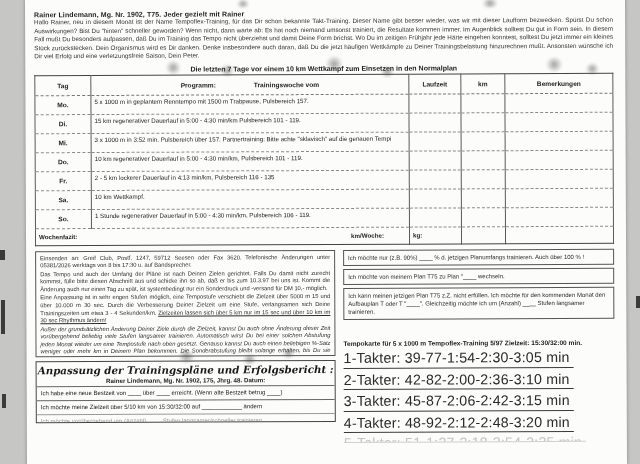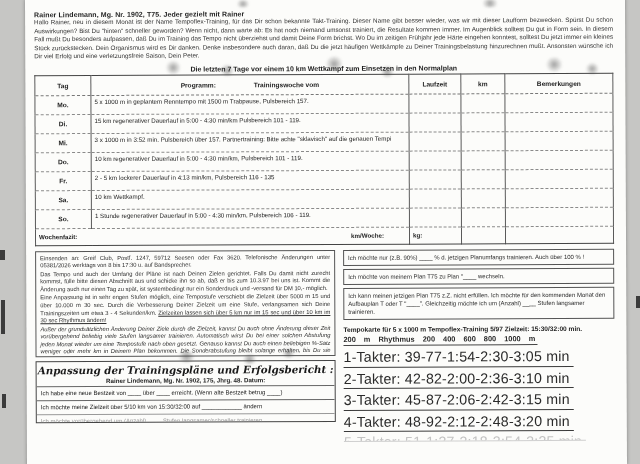--- a/index.html
+++ b/index.html
@@ -41,21 +41,21 @@
 
   .form-box { border:1px solid #444; margin-top:4px; height:62px; overflow:hidden; background:#fcfcfa; }
   .form-title { font-family:"DejaVu Serif", serif; font-style:italic; font-weight:bold; font-size:10.3px; text-align:center; padding-top:2px; color:#1a1a1a; white-space:nowrap; }
   .form-sub { text-align:center; font-weight:bold; font-size:6.2px; padding:1px 0 2px; color:#222; }
   .form-row { border-top:1px solid #666; font-size:6px; padding:3px 4px 2px; height:14px; white-space:nowrap; overflow:hidden; }
   .form-row.faded { color:#9a9a9a; border-top-color:#999; }
 
   .r-box { border:1px solid #555; font-size:6px; line-height:1.35; padding:3px 4px; margin-bottom:3px; color:#2c2c2c; }
   .r-box.tall { min-height:26px; }
 
-  .tempo { margin-top:6px; }
+  .tempo { margin-top:20px; }
   .tempo-title { font-size:6.6px; font-weight:bold; color:#1c1c1c; white-space:nowrap; }
   .tempo-head { font-size:7.4px; font-weight:bold; color:#2a2a2a; border-bottom:1px solid #444; width:fit-content; padding:1px 2px 1px 0; word-spacing:6px; margin-top:1px; }
   .takter { font-size:14.2px; color:#2a2a2a; border-bottom:1.4px solid #3a3a3a; width:fit-content; line-height:1.3; letter-spacing:.2px; padding-right:4px; margin-top:2px; }
   .takter.faded { color:#c3c3c3; border-bottom-color:#cfcfcf; height:9px; overflow:hidden; margin-top:1px; }
 
   
   .smudge { position:absolute; border-radius:50%; background:radial-gradient(circle, rgba(70,70,70,.5), rgba(120,120,120,0) 72%); filter:blur(1px); pointer-events:none; }
   .edge-mark { position:absolute; background:#3b3b3b; pointer-events:none; }
 </style>
 </head>
@@ -177,21 +177,20 @@
       </div>
     </div>
 
     <div class="right-col">
       <div class="r-box">Ich möchte nur (z.B. 90%) ____ % d. jetzigen Planumfangs trainieren. Auch über 100 % !</div>
       <div class="r-box">Ich möchte von meinem Plan T75 zu Plan "____ wechseln.</div>
       <div class="r-box tall">Ich kann meinen jetzigen Plan T75 z.Z. nicht erfüllen. Ich möchte für den kommenden Monat den Aufbauplan T oder T "____". Gleichzeitig möchte ich um (Anzahl) ____ Stufen langsamer trainieren.</div>
 
       <div class="tempo">
         <div class="tempo-title">Tempokarte für 5 x 1000 m Tempoflex-Training 5/97 Zielzeit: 15:30/32:00 min.</div>
-        <div class="tempo-head">200 m Rhythmus 200 400 600 800 1000 m</div>
         <div class="takter">1-Takter: 39-77-1:54-2:30-3:05 min</div>
         <div class="takter">2-Takter: 42-82-2:00-2:36-3:10 min</div>
         <div class="takter">3-Takter: 45-87-2:06-2:42-3:15 min</div>
         <div class="takter">4-Takter: 48-92-2:12-2:48-3:20 min</div>
         <div class="takter faded">5-Takter: 51-1:27-2:18-2:54-3:25 min</div>
       </div>
     </div>
   </div>
 
   <div class="smudge" style="left:140px; top:62px; width:16px; height:14px;"></div>

